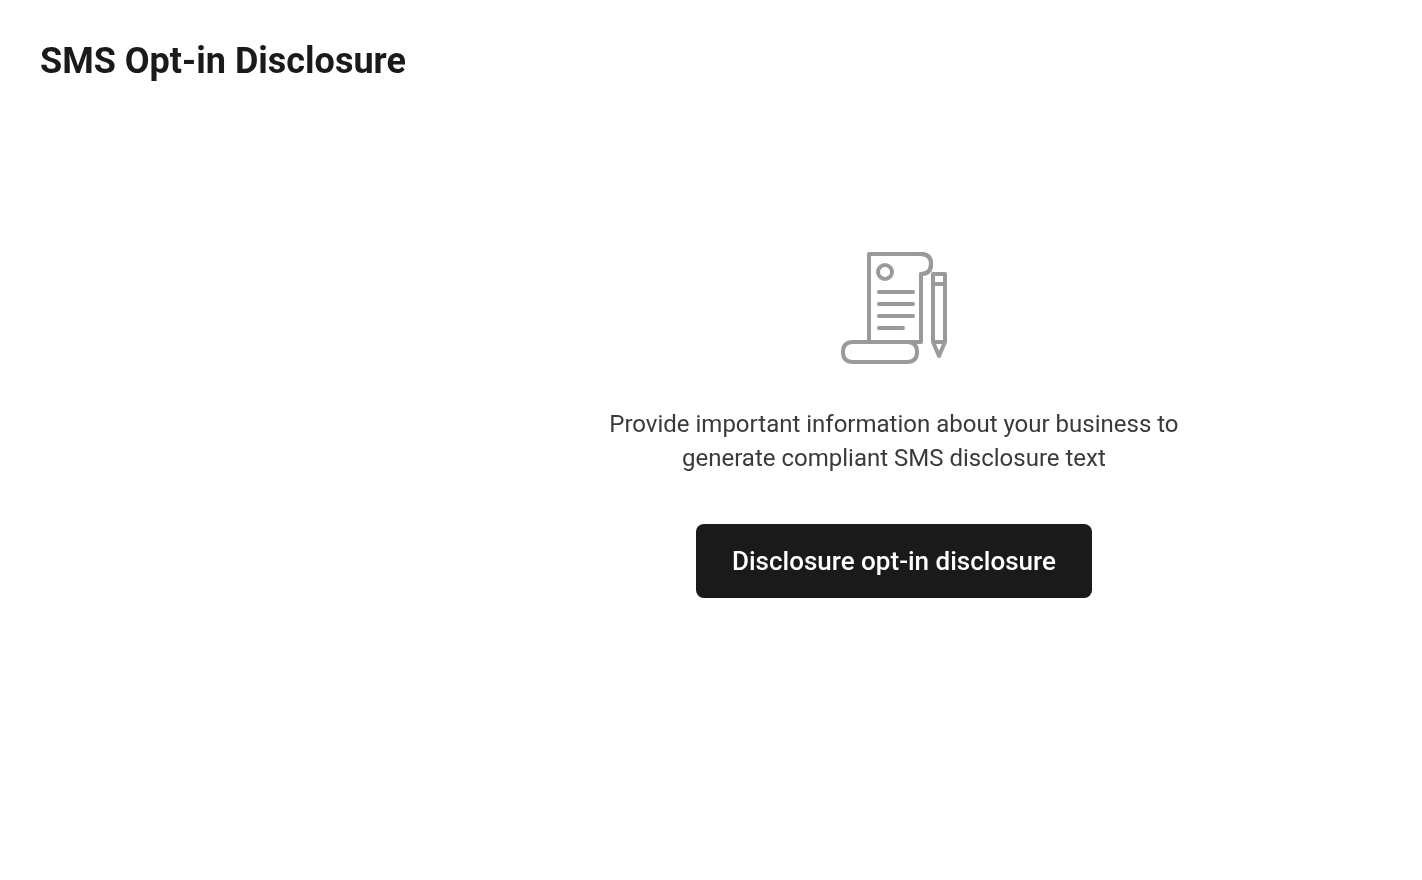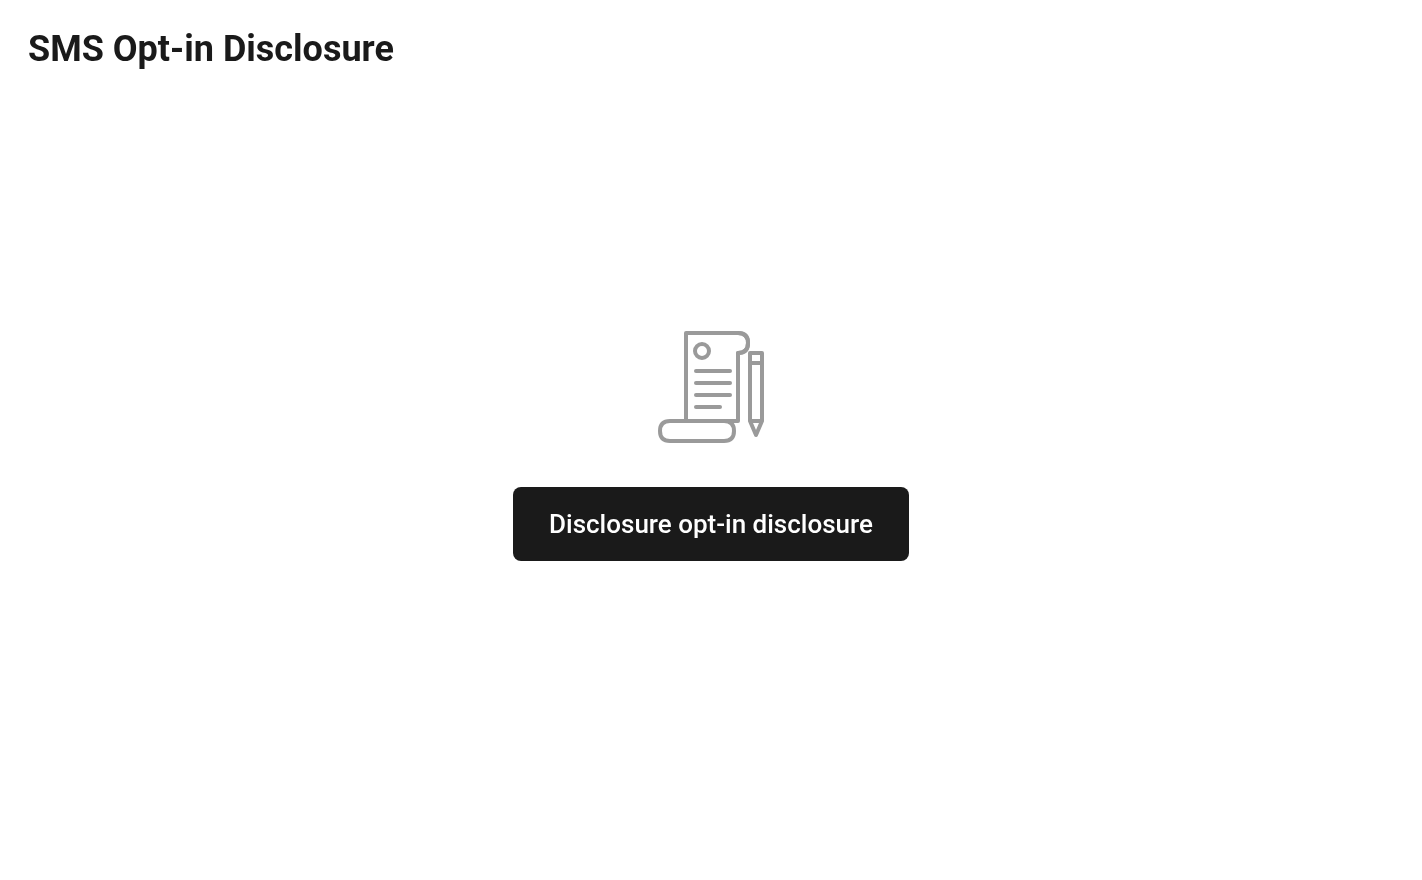--- a/index.html
+++ b/index.html
@@ -12,23 +12,23 @@
       font-family: -apple-system, BlinkMacSystemFont, "Segoe UI", Roboto, Helvetica, Arial, sans-serif;
       background: #ffffff;
       width: 1422px;
       height: 880px;
       overflow: hidden;
     }
     
     .container {
       width: 100%;
       height: 100%;
-      padding: 28px;
+      padding: 40px;
       display: flex;
-      flex-direction: column;
+      flex-direction: row;
     }
     
     .page-title {
       font-size: 36px;
       font-weight: 700;
       color: #1a1a1a;
       margin-bottom: 0;
     }
     
     .empty-state {
@@ -94,16 +94,17 @@
         <line x1="50" y1="86" x2="74" y2="86" stroke="#9a9a9a" stroke-width="4" stroke-linecap="round"></line>
 
         <path d="M 104 32 L 116 32 L 116 100 L 110 114 L 104 100 Z" stroke="#9a9a9a" stroke-width="4" fill="none" stroke-linejoin="round"></path>
 
         <line x1="104" y1="42" x2="116" y2="42" stroke="#9a9a9a" stroke-width="4"></line>
 
         <line x1="104" y1="100" x2="116" y2="100" stroke="#9a9a9a" stroke-width="4"></line>
       </svg>
     </div>
 
+    <p class="description">Provide important information about your business to generate compliant SMS disclosure text</p>
 
     <button class="cta-button">Disclosure opt-in disclosure</button>
   </div>
 </div>
 
 </body></html>

